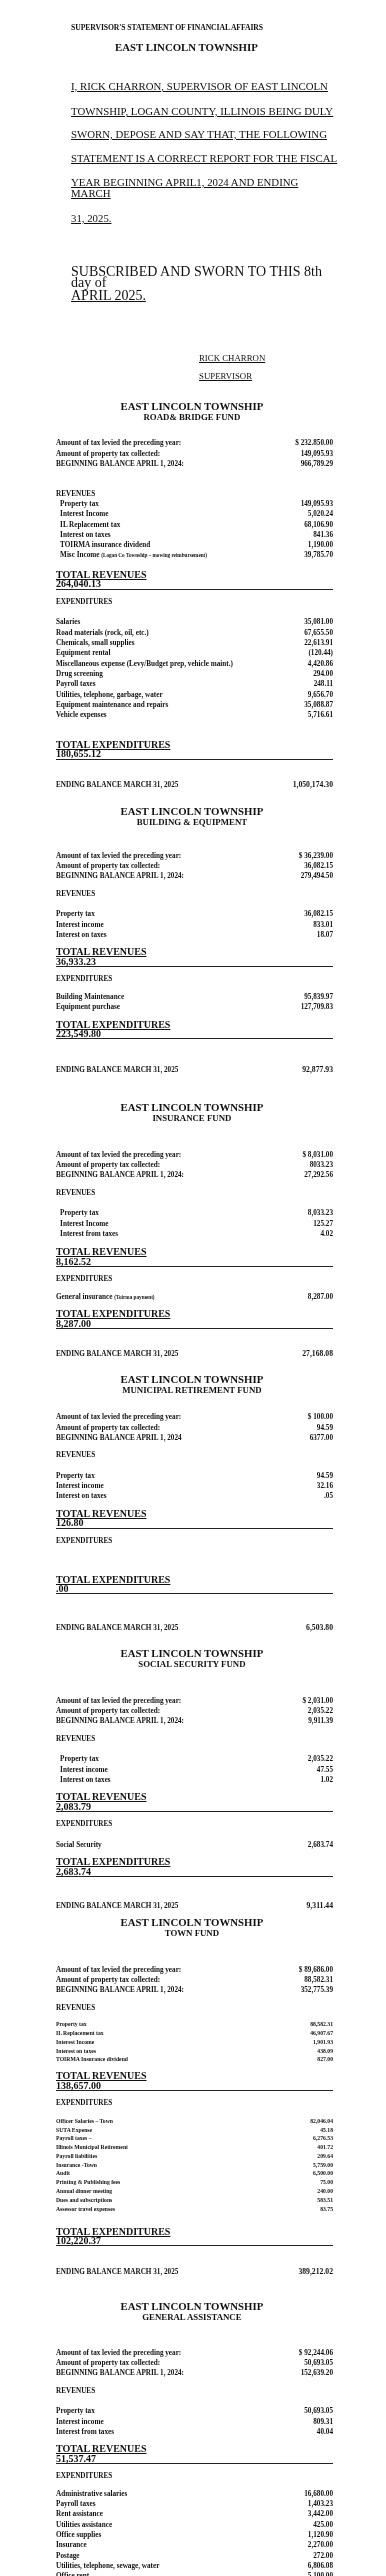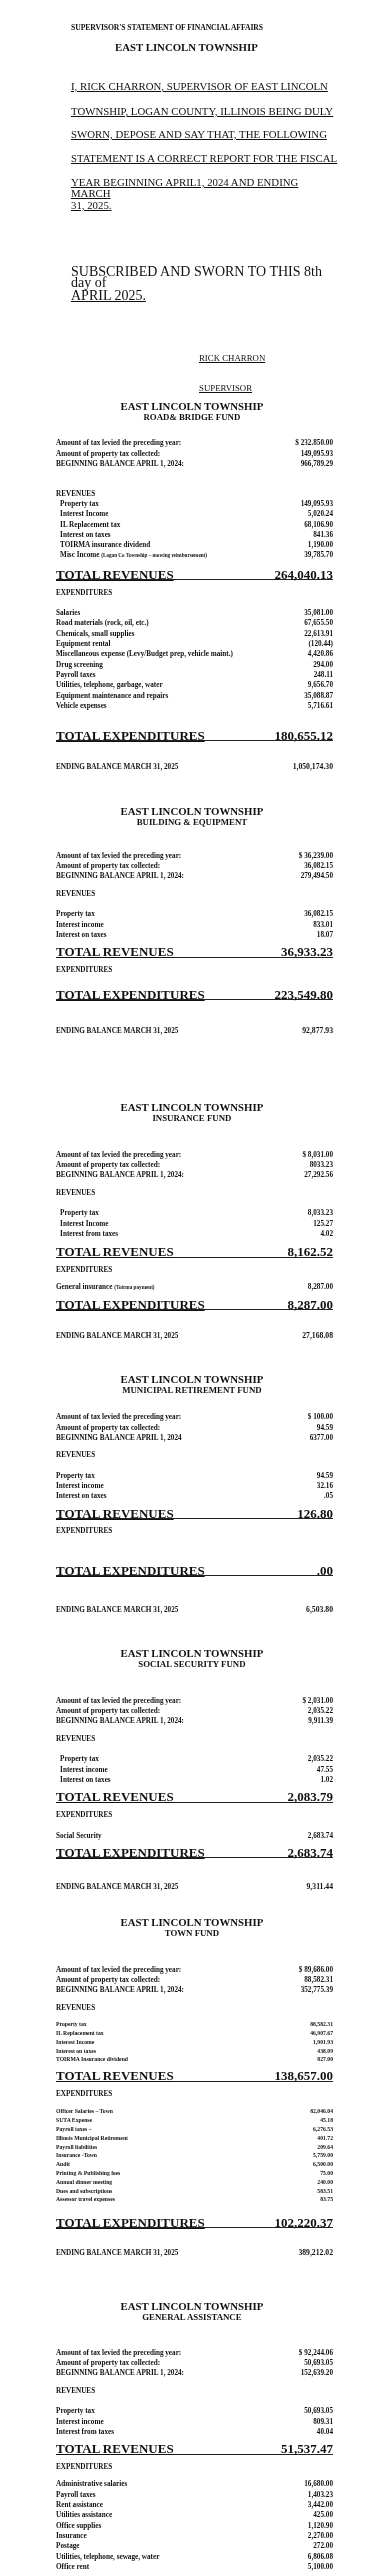--- a/index.html
+++ b/index.html
@@ -13,45 +13,45 @@
 
   .fund { position:absolute; left:56px; width:277px; font-weight:bold; font-size:7.2px; }
   .fund .t1 { text-align:center; font-size:10.8px; line-height:12.4px; margin-left:-5.2px; }
   .fund .t2 { text-align:center; font-size:8.8px; line-height:10.3px; margin-left:-5.2px; }
   .row { display:flex; justify-content:space-between; line-height:10.3px; font-size:7.2px; }
   .row .lbl { white-space:nowrap; }
   .row .val { text-align:right; white-space:nowrap; }
   .row .note { font-size:5.2px; }
   .indent .lbl { padding-left:4.1px; }
   .sec { font-size:7.2px; line-height:10.3px; }
-  .total { display:flex; justify-content:space-between; border-bottom:1px solid #222; line-height:9.3px; font-size:13px; }
+  .total { display:flex; justify-content:space-between; border-bottom:1px solid #222; line-height:9.3px; font-size:10px;flex-direction:column; }
   .total .lbl { text-decoration:underline; }
   .ending { display:flex; justify-content:space-between; font-size:7.2px; line-height:10.3px; }
   .ending .val { font-size:7.7px; }
   .small .row { font-size:5.7px; line-height:8.8px; }
   .small .row .lbl, .small .row .val { font-size:5.7px; }
 </style>
 </head>
 <body>
 
 <div class="abs hdr1">SUPERVISOR'S STATEMENT OF FINANCIAL AFFAIRS</div>
 <div class="abs hdr2">EAST LINCOLN TOWNSHIP</div>
 
 <div class="abs oath" style="top:81px;"><span>I, RICK CHARRON,  SUPERVISOR OF EAST LINCOLN</span></div>
 <div class="abs oath" style="top:106px;"><span>TOWNSHIP, LOGAN COUNTY, ILLINOIS BEING DULY</span></div>
 <div class="abs oath" style="top:129px;"><span>SWORN, DEPOSE AND SAY THAT, THE FOLLOWING</span></div>
 <div class="abs oath" style="top:153px;"><span>STATEMENT IS A CORRECT REPORT FOR THE FISCAL</span></div>
 <div class="abs oath" style="top:177px;"><span>YEAR BEGINNING APRIL1, 2024 AND ENDING MARCH</span></div>
-<div class="abs oath" style="top:200px;"><span>31, 2025.</span></div>
+<div class="abs oath" style="top:213px;"><span>31, 2025.</span></div>
 
 <div class="abs oath" style="top:266px; font-size:14px;">SUBSCRIBED AND SWORN TO THIS 8th day of</div>
 <div class="abs oath" style="top:290px; font-size:14px;"><span>APRIL 2025.</span></div>
 
 <div class="abs sig" style="top:354px;">RICK CHARRON</div>
-<div class="abs sig" style="top:384px;">SUPERVISOR</div>
+<div class="abs sig" style="top:372px;">SUPERVISOR</div>
 
 <div class="fund" id="fund-road_bridge" style="top:400px;">
     <div class="t1">EAST LINCOLN TOWNSHIP</div>
     <div class="t2">ROAD&amp; BRIDGE FUND</div>
     <div style="height: 15.5px;"></div>
     <div class="row">
       <span class="lbl"><span>Amount of tax levied the preceding year:</span></span>
       <span class="val">$ 232.850.00</span>
     </div>
     <div class="row">
@@ -186,20 +186,30 @@
       </div>
     </div>
     <div style="height: 7.2px;"></div>
     <div class="total">
       <span class="lbl">TOTAL  REVENUES</span>
       <span class="val">36,933.23</span>
     </div>
     <div style="height: 7.2px;"></div>
     <div class="sec">EXPENDITURES</div>
     <div style="height: 7.2px;"></div>
+    <div>
+      <div class="row">
+        <span class="lbl"><span>Building Maintenance</span></span>
+        <span class="val">95,839.97</span>
+      </div>
+      <div class="row">
+        <span class="lbl"><span>Equipment purchase</span></span>
+        <span class="val">127,709.83</span>
+      </div>
+    </div>
     <div style="height: 7.2px;"></div>
     <div class="total">
       <span class="lbl">TOTAL EXPENDITURES</span>
       <span class="val">223,549.80</span>
     </div>
     <div style="height: 26px;"></div>
     <div class="ending">
       <span class="lbl">ENDING BALANCE MARCH 31, 2025</span>
       <span class="val">92,877.93</span>
     </div>

